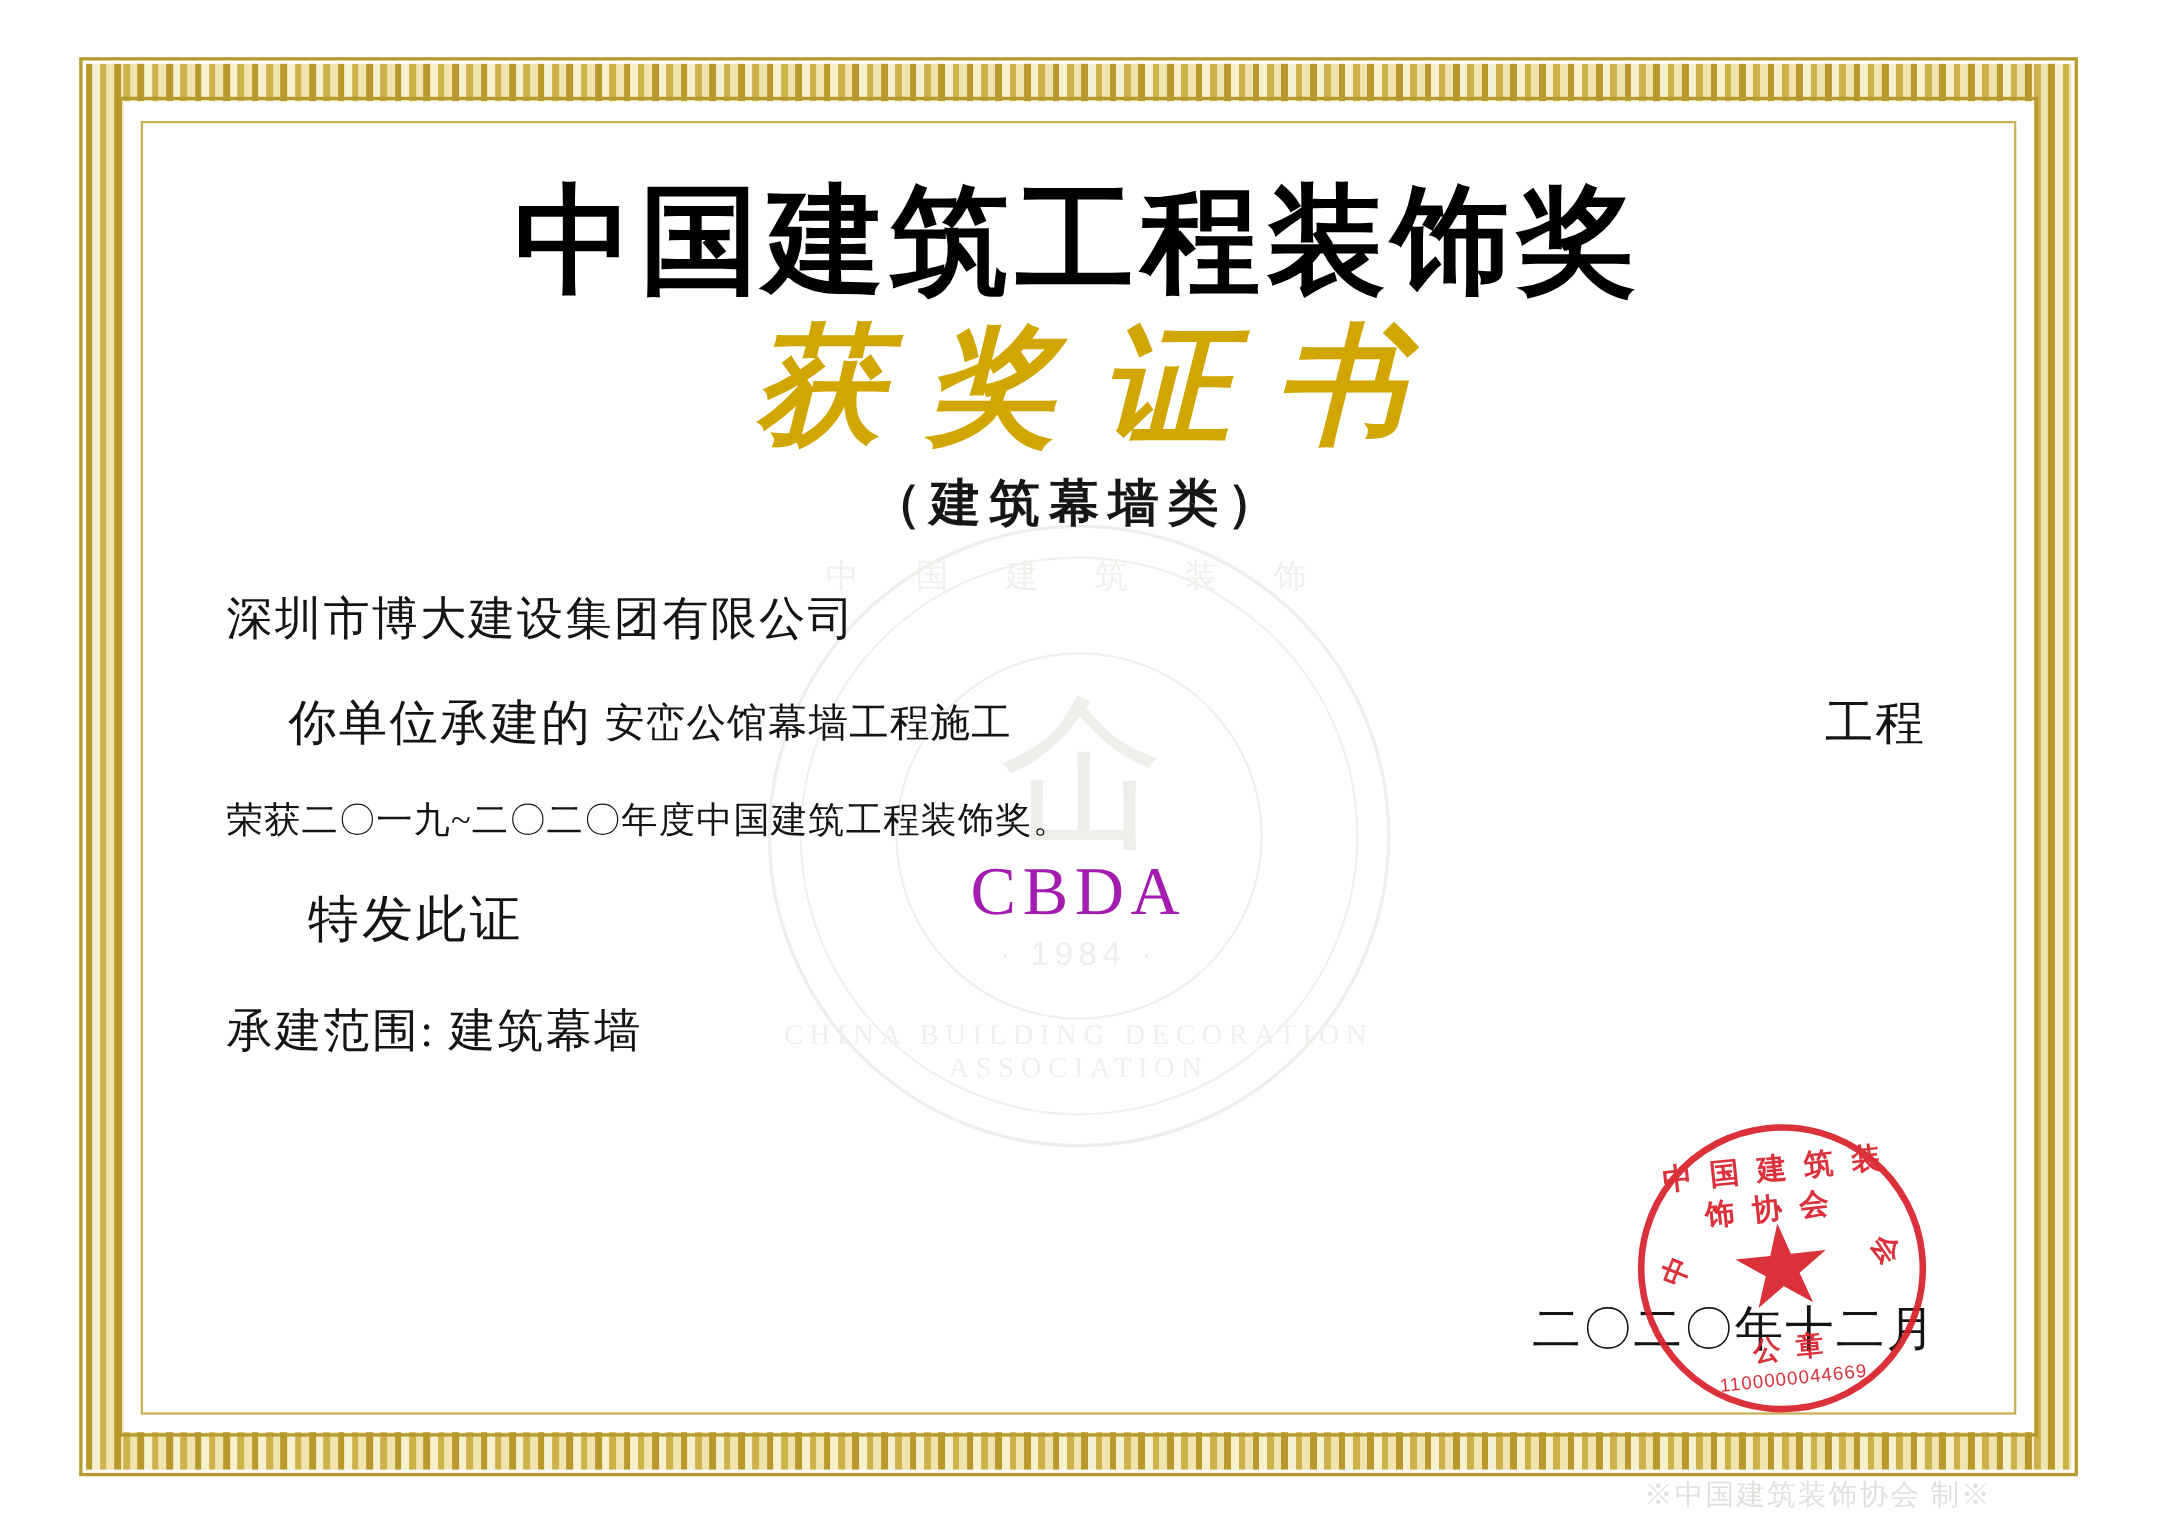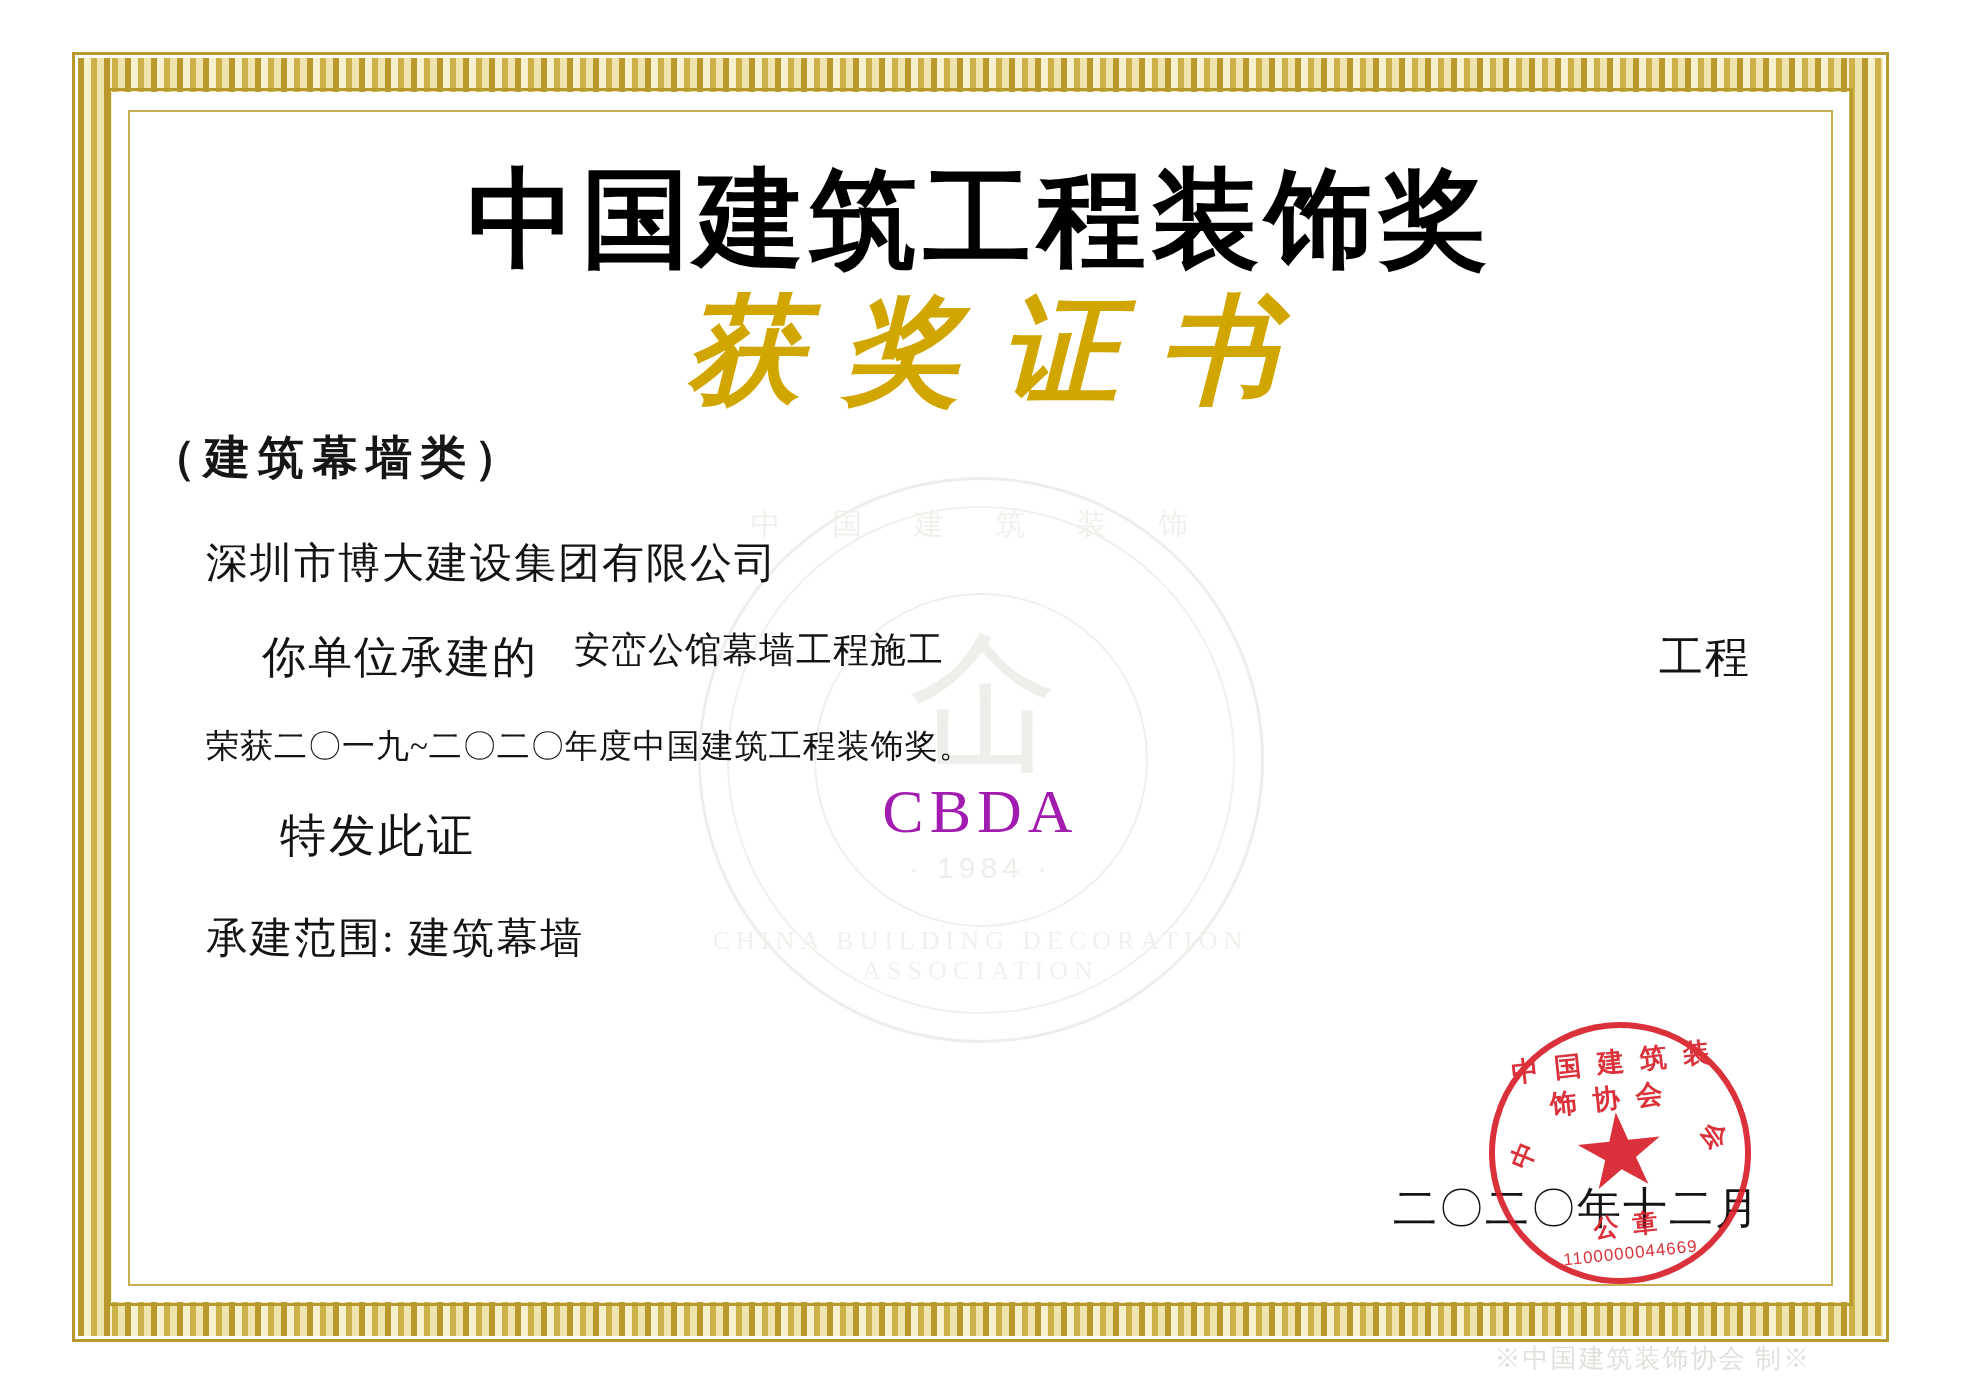--- a/index.html
+++ b/index.html
@@ -177,20 +177,21 @@
     font-size: 118px;
     font-weight: bold;
     letter-spacing: 40px;
     margin-top: 6px;
     text-indent: 40px;
     font-family: "Liberation Serif", serif;
     line-height: 1.1;
     font-style: italic;
   }
   .title-cat {
+    text-align: center;
     color: #161616;
     font-size: 46px;
     font-weight: bold;
     letter-spacing: 8px;
     margin-top: 10px;
     font-family: "Liberation Serif", serif;
   }
 
   .body-block {
     margin-top: 34px;
@@ -199,24 +200,23 @@
     line-height: 1.95;
     font-family: "Liberation Serif", serif;
   }
   .line-company {
     padding-left: 56px;
     font-size: 42px;
     letter-spacing: 2px;
   }
   .line-project {
     display: flex;
-    align-items: flex-start;
+    align-items: center;
     padding-left: 112px;
     margin-top: 10px;
-    gap: 24px;
   }
   .lp-lead {
     font-size: 44px;
     letter-spacing: 2px;
     white-space: nowrap;
   }
   .lp-name {
     flex: 0 0 auto;
     font-size: 36px;
     letter-spacing: 1px;

